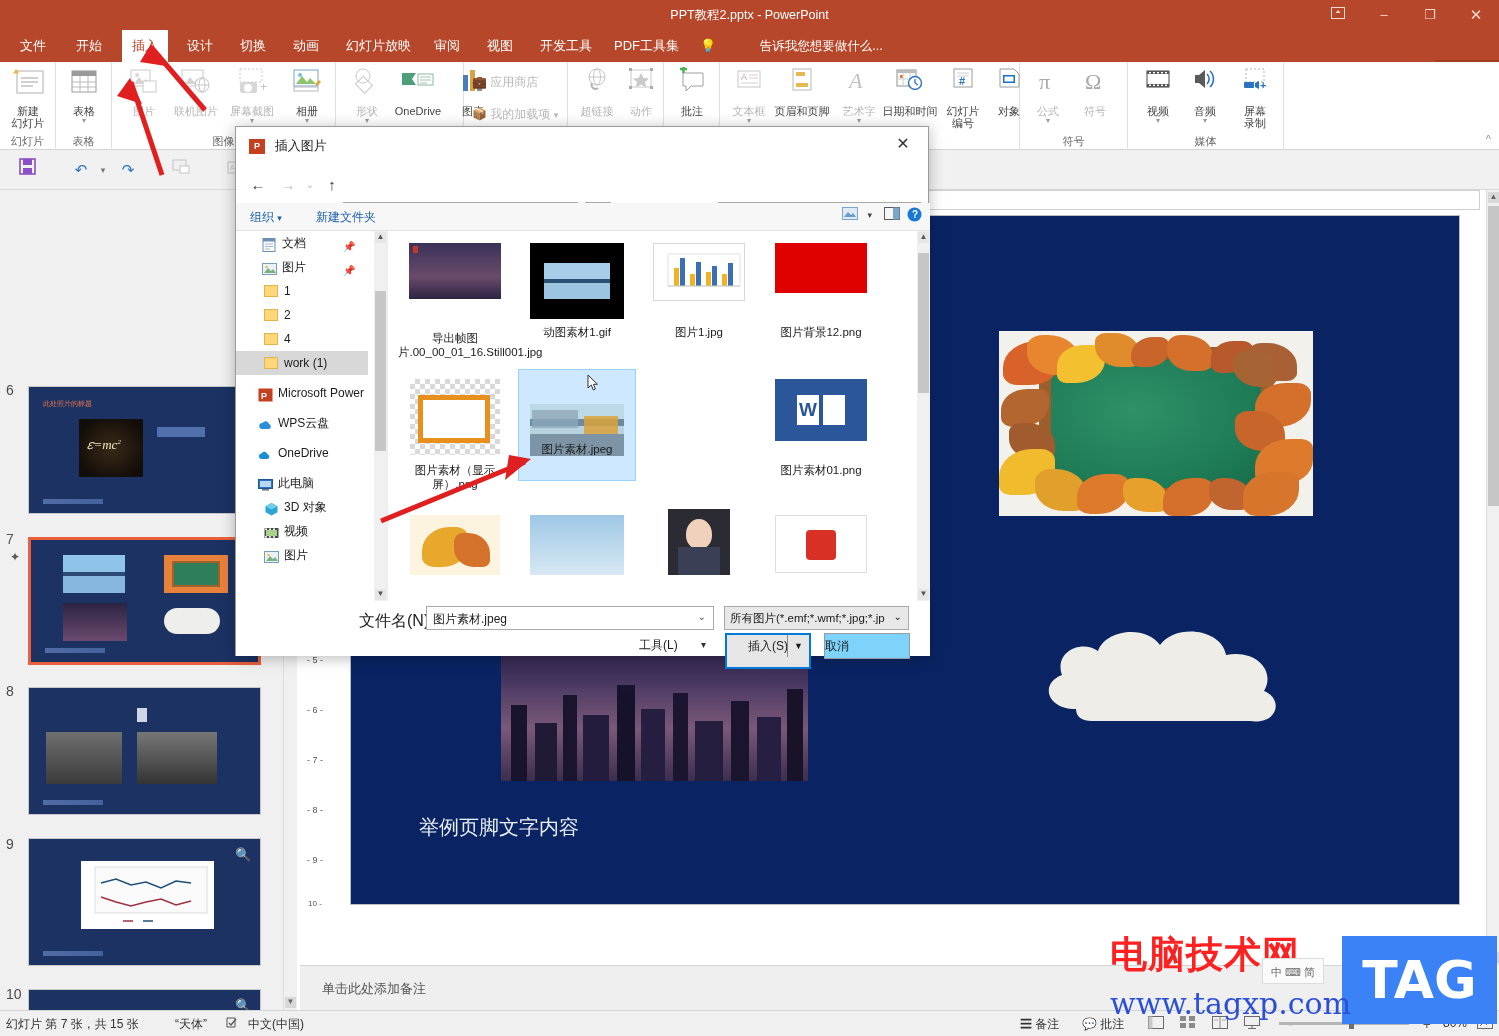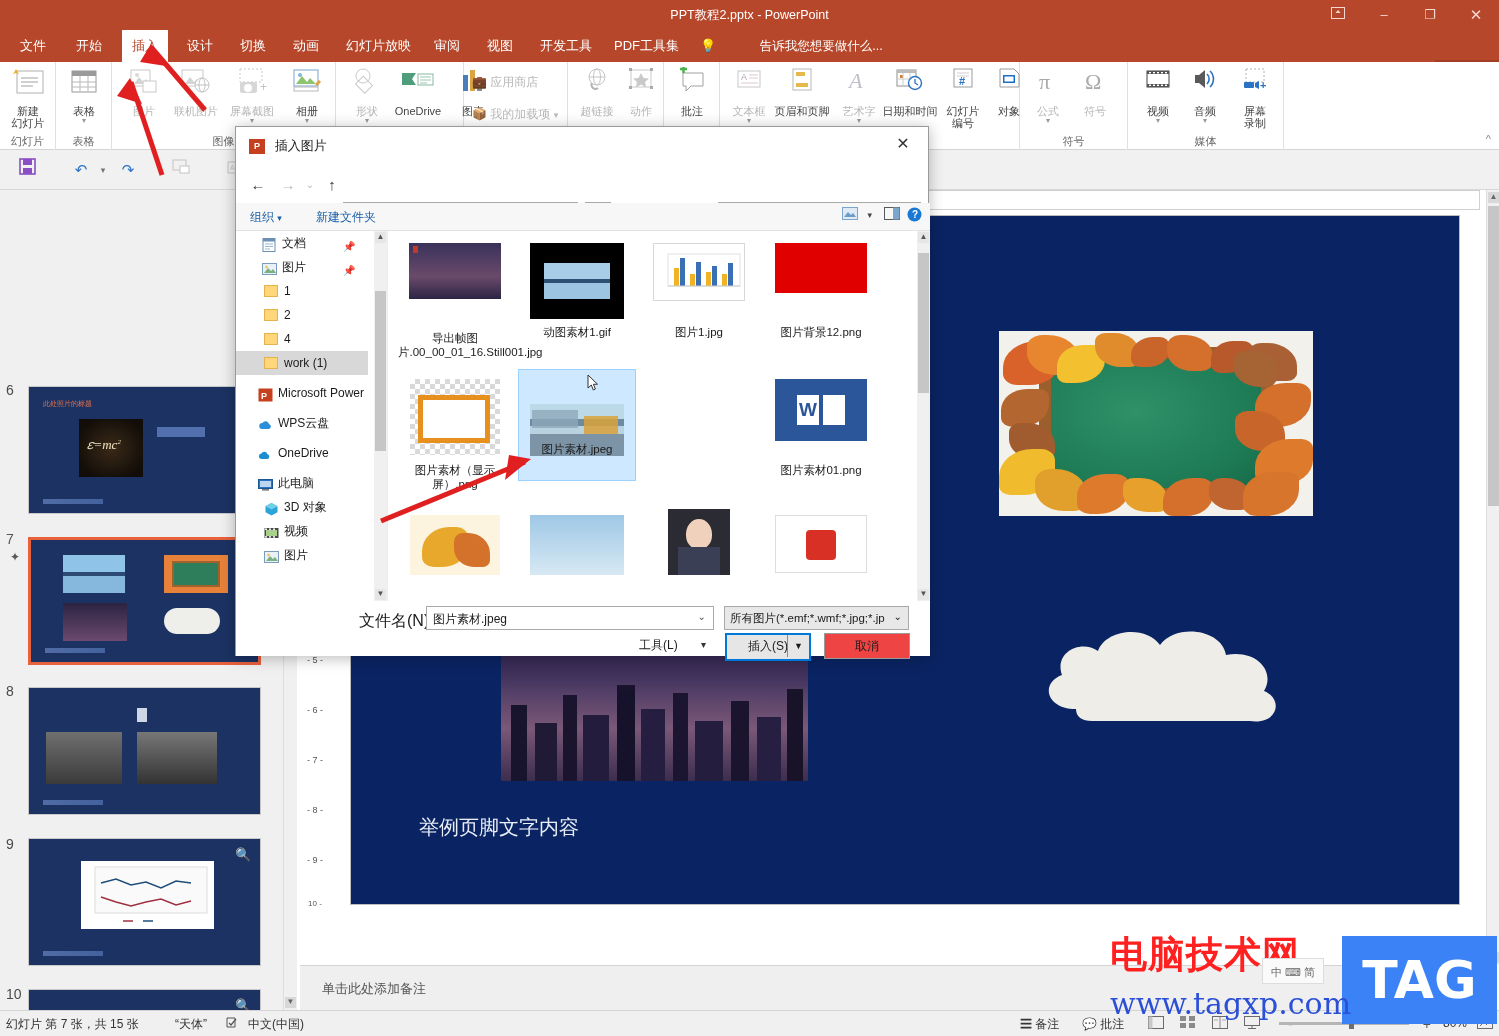--- a/index.html
+++ b/index.html
@@ -206,30 +206,30 @@
   #filter-combo {
     position: absolute; left: 488px; top: 5px; width: 185px; height: 24px;
     border: 1px solid #a9a9a9; background: #e8e8e8; font-size: 11.5px; color: #1b1b1b;
     overflow: hidden;
   }
   #filter-combo .val { position: absolute; left: 5px; top: 4px; white-space: nowrap; }
   #filter-combo .dd { position: absolute; right: 6px; top: 4px; font-size: 10px; }
   #tools-btn { position: absolute; left: 403px; top: 36px; font-size: 12px; color: #1b1b1b; }
   #tools-dd { position: absolute; left: 465px; top: 38px; font-size: 10px; color: #333; }
   #insert-btn {
-    position: absolute; left: 489px; top: 32px; width: 86px; height: 28px;
+    position: absolute; left: 489px; top: 32px; width: 86px; height: 36px;
     border: 2px solid #0078d7; background: #e6e6e6; font-size: 12px; color: #1b1b1b;
     text-align: center; line-height: 23px;
   }
   #insert-split { position: absolute; right: 0; top: 0; width: 22px; height: 22px;
     border-left: 1px solid #8a8a8a; text-align: center; line-height: 22px; font-size: 9px; }
   #cancel-btn {
     position: absolute; left: 588px; top: 32px; width: 86px; height: 26px;
-    border: 1px solid #9a9a9a; background: #ef4444; font-size: 12px; color: #1b1b1b;
-    text-align: center; line-height: 24px;
+    border: 1px solid #9a9a9a; background: #7dd3fc; font-size: 12px; color: #1b1b1b;
+    text-align: left; line-height: 24px;
   }
 
   
   .ann-arrow { position: absolute; pointer-events: none; }
 
   
   #wm {
     position: absolute; left: 1110px; top: 930px; width: 390px; height: 100px;
   }
   #wm .cn { position: absolute; left: 0; top: 0; font-size: 37px; color: #ff2020;

